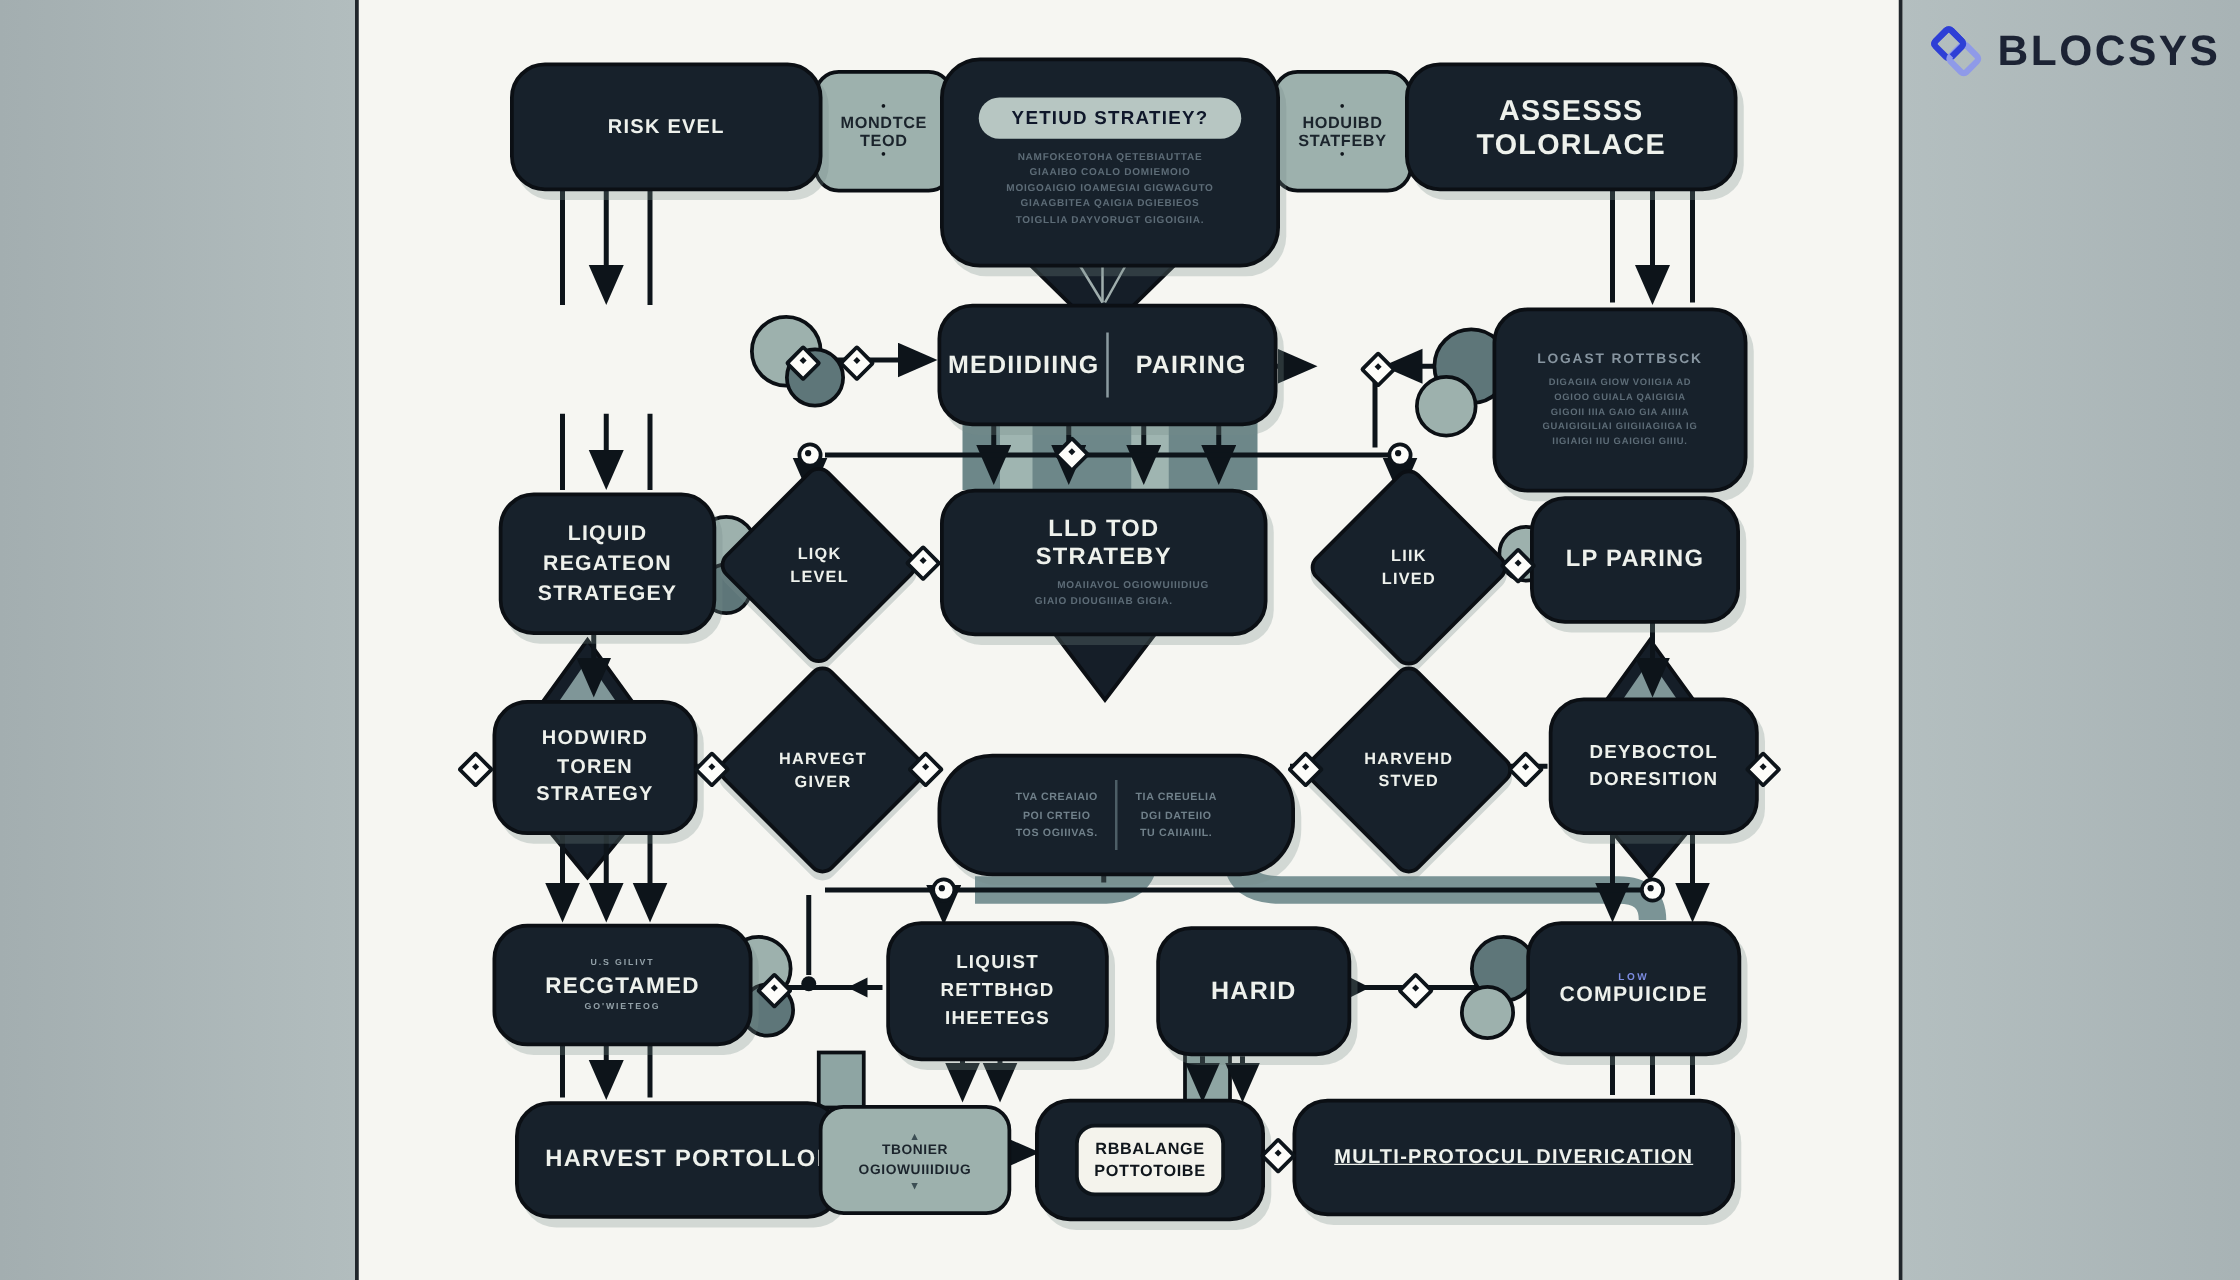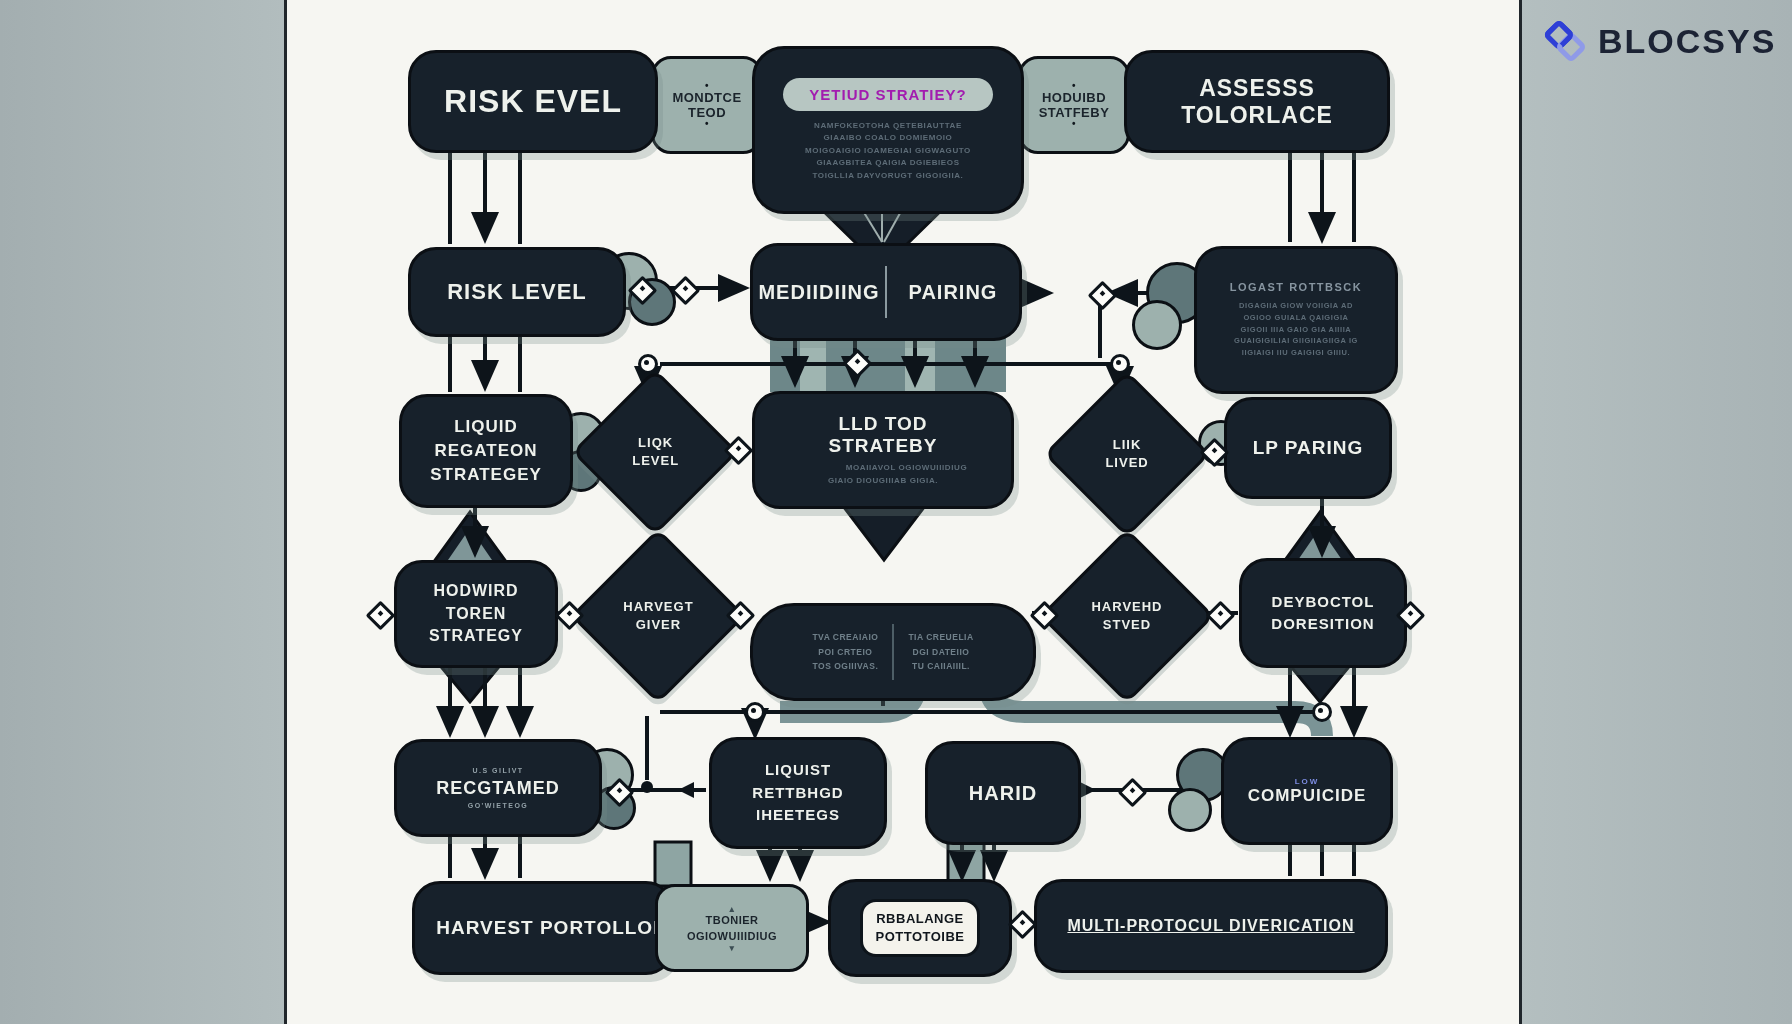--- a/index.html
+++ b/index.html
@@ -13,21 +13,21 @@
   svg.connect{position:absolute;left:0;top:0;z-index:1;}
   
   .nd{position:absolute;z-index:2;background:#17212b;border:3px solid #0b0f14;border-radius:28px;
       color:#eef1ec;display:flex;flex-direction:column;align-items:center;justify-content:center;
       font-weight:bold;letter-spacing:1px;text-align:center;
       box-shadow:5px 7px 0 rgba(120,140,138,.28);}
   .ns{position:absolute;z-index:2;background:#9db1ad;border:3px solid #0b0f14;border-radius:20px;
       color:#1b242c;display:flex;flex-direction:column;align-items:center;justify-content:center;
       font-weight:bold;text-align:center;letter-spacing:.5px;}
   .dots{font-size:10px;line-height:8px;color:#10161c;}
-  .pillTitle{background:#b7c6c2;border-radius:22px;padding:8px 26px;color:#a21caf;
+  .pillTitle{background:#b7c6c2;border-radius:22px;padding:8px 26px;color:#0f172a;
              font-size:15px;letter-spacing:1px;margin-bottom:9px;white-space:nowrap;}
   .gbody{font-size:8px;line-height:1.55;color:#5d6c77;font-weight:bold;letter-spacing:.6px;}
   .gtitle{font-size:11px;color:#8795a0;letter-spacing:1.5px;margin-bottom:7px;}
   .dia{position:absolute;z-index:2;background:#17212b;border:3px solid #0b0f14;border-radius:12px;
        transform:rotate(45deg);display:flex;align-items:center;justify-content:center;
        box-shadow:4px 4px 0 rgba(120,140,138,.3);}
   .dlbl{transform:rotate(-45deg);color:#eef1ec;font-weight:bold;font-size:13px;
         letter-spacing:1px;text-align:center;line-height:1.35;}
   .mini{position:absolute;z-index:3;width:15px;height:15px;background:#fdfdfa;
         border:3px solid #0d141a;transform:rotate(45deg);border-radius:2px;}
@@ -171,40 +171,37 @@
     <span>MONDTCE</span>
     <span>TEOD</span>
     <span class="dots">•</span>
   </div>
   <div class="ns" style="left:1018px;top:56px;width:106px;height:92px;font-size:13px;">
     <span class="dots">•</span>
     <span>HODUIBD</span>
     <span>STATFEBY</span>
     <span class="dots">•</span>
   </div>
-  <div class="nd" style="left:408px;top:50px;width:244px;height:97px;font-size:32px;">
+  <div class="nd" style="left:408px;top:50px;width:244px;height:97px;font-size:16px;">
     <span>RISK EVEL</span>
   </div>
   <div class="nd" style="left:752px;top:46px;width:266px;height:162px;border-radius:32px;">
     <div class="pillTitle">YETIUD STRATIEY?</div>
     <div class="gbody">
       <div>NAMFOKEOTOHA QETEBIAUTTAE</div>
         <div>GIAAIBO COALO DOMIEMOIO</div>
       <div>MOIGOAIGIO IOAMEGIAI GIGWAGUTO</div>
         <div>GIAAGBITEA QAIGIA DGIEBIEOS</div>
       <div>TOIGLLIA DAYVORUGT GIGOIGIIA.</div>
     </div>
   </div>
   <div class="nd" style="left:1124px;top:50px;width:260px;height:97px;font-size:23px;">
     <span>ASSESSS TOLORLACE</span>
   </div>
 
-  <div class="nd" style="left:408px;top:247px;width:212px;height:84px;font-size:22px;">
-    <span>RISK LEVEL</span>
-  </div>
   <div class="nd split" style="left:750px;top:243px;width:266px;height:92px;">
     <div class="cell">MEDIIDIING</div>
     <div class="vdiv"></div>
     <div class="cell">PAIRING</div>
   </div>
   <div class="nd" style="left:1194px;top:246px;width:198px;height:142px;">
     <div class="gtitle">LOGAST ROTTBSCK</div>
     <div class="gbody" style="font-size:7.5px;">
       <div>DIGAGIIA GIOW VOIIGIA AD</div>
         <div>OGIOO GUIALA QAIGIGIA</div>

